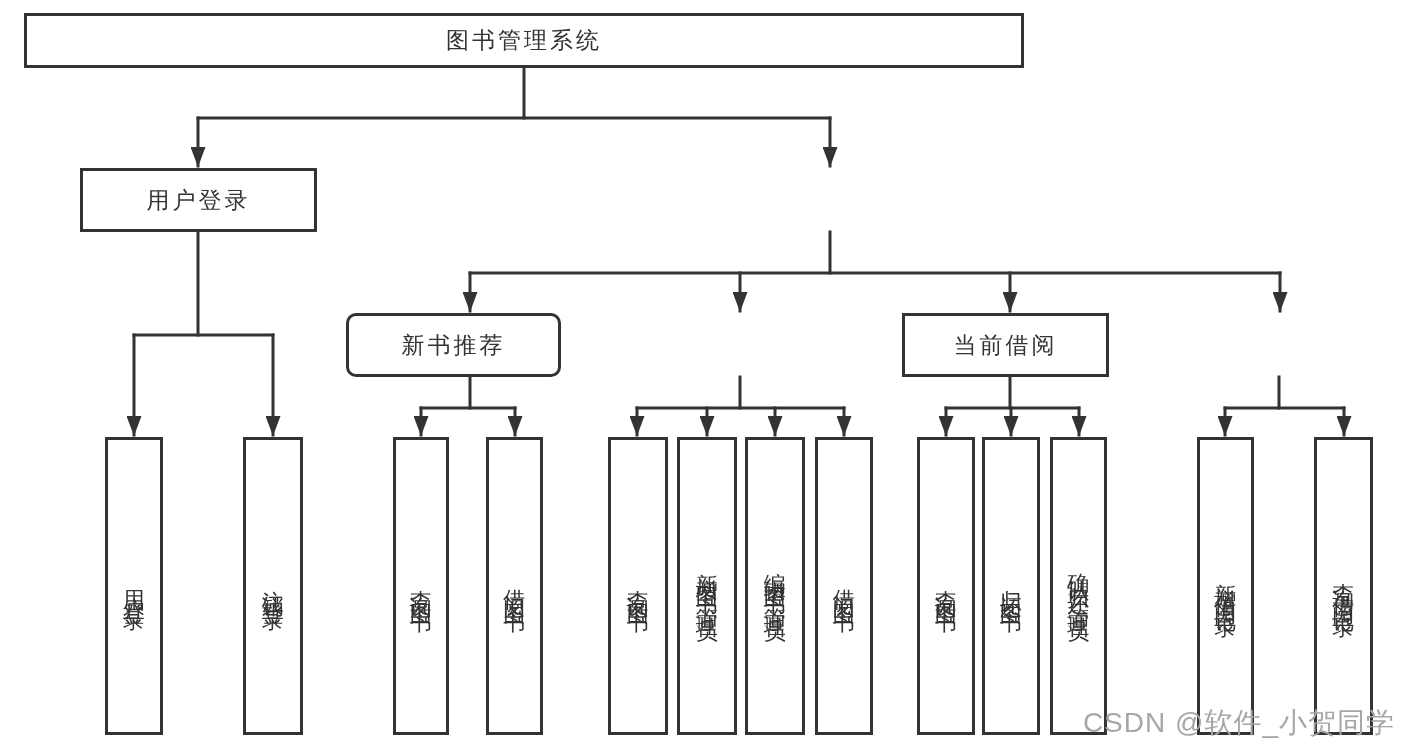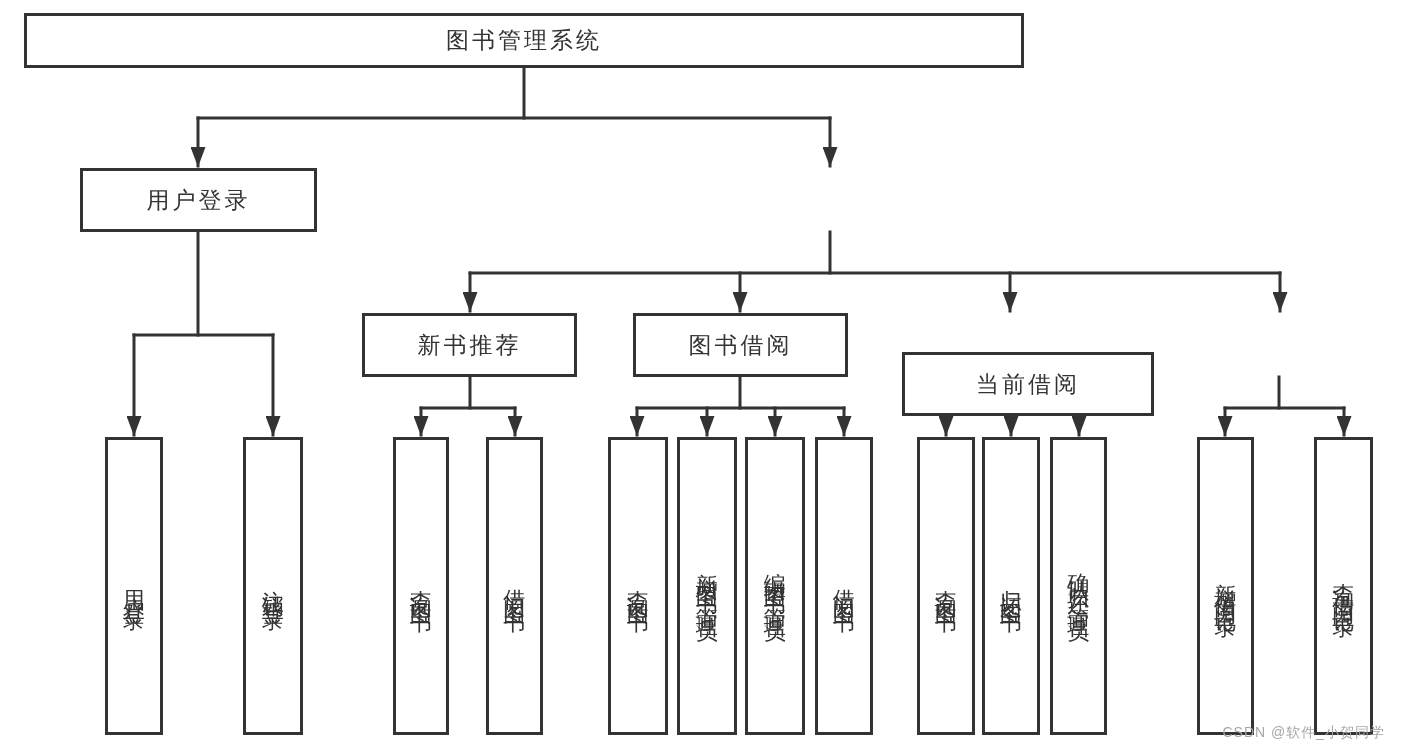--- a/index.html
+++ b/index.html
@@ -21,22 +21,22 @@
     position:absolute;box-sizing:border-box;
     border:3px solid var(--line);background:#ffffff;
     display:flex;align-items:center;justify-content:center;
   }
   .h-box{font-size:23px;letter-spacing:3px;white-space:nowrap;}
   .v-box .lbl{
     writing-mode:vertical-rl;text-orientation:mixed;
     font-size:22px;letter-spacing:7px;line-height:1.15;white-space:nowrap;
   }
   .watermark{
-    position:absolute;right:20px;bottom:5px;
-    font-size:14px;letter-spacing:1px;color:var(--watermark);
+    position:absolute;right:10px;bottom:5px;
+    font-size:28px;letter-spacing:1px;color:var(--watermark);
     white-space:nowrap;z-index:5;
   }
 </style>
 </head>
 <body>
 
 <div class="canvas">
 
   <svg class="connectors" viewBox="0 0 1405 747" xmlns="http://www.w3.org/2000/svg">
     <defs>
@@ -87,27 +87,24 @@
   </svg>
 
   <div class="box h-box" style="left:24px;top:13px;width:1000px;height:55px;">
     <span class="lbl">图书管理系统</span>
   </div>
 
   <div class="box h-box" style="left:80px;top:168px;width:237px;height:64px;">
     <span class="lbl">用户登录</span>
   </div>
 
-  <div class="box h-box" style="left:362px;top:313px;width:215px;height:64px;">
+  <div class="box h-box" style="left:346px;top:313px;width:215px;height:64px;border-radius:10px;">
     <span class="lbl">新书推荐</span>
   </div>
-  <div class="box h-box" style="left:633px;top:313px;width:215px;height:64px;">
-    <span class="lbl">图书借阅</span>
-  </div>
-  <div class="box h-box" style="left:902px;top:313px;width:252px;height:64px;margin-top:39px;">
+  <div class="box h-box" style="left:902px;top:313px;width:207px;height:64px;">
     <span class="lbl">当前借阅</span>
   </div>
 
   <div class="box v-box" style="left:105px;top:437px;width:58px;height:298px;">
     <span class="lbl">用户登录</span>
   </div>
   <div class="box v-box" style="left:243px;top:437px;width:60px;height:298px;">
     <span class="lbl">注销登录</span>
   </div>
 

